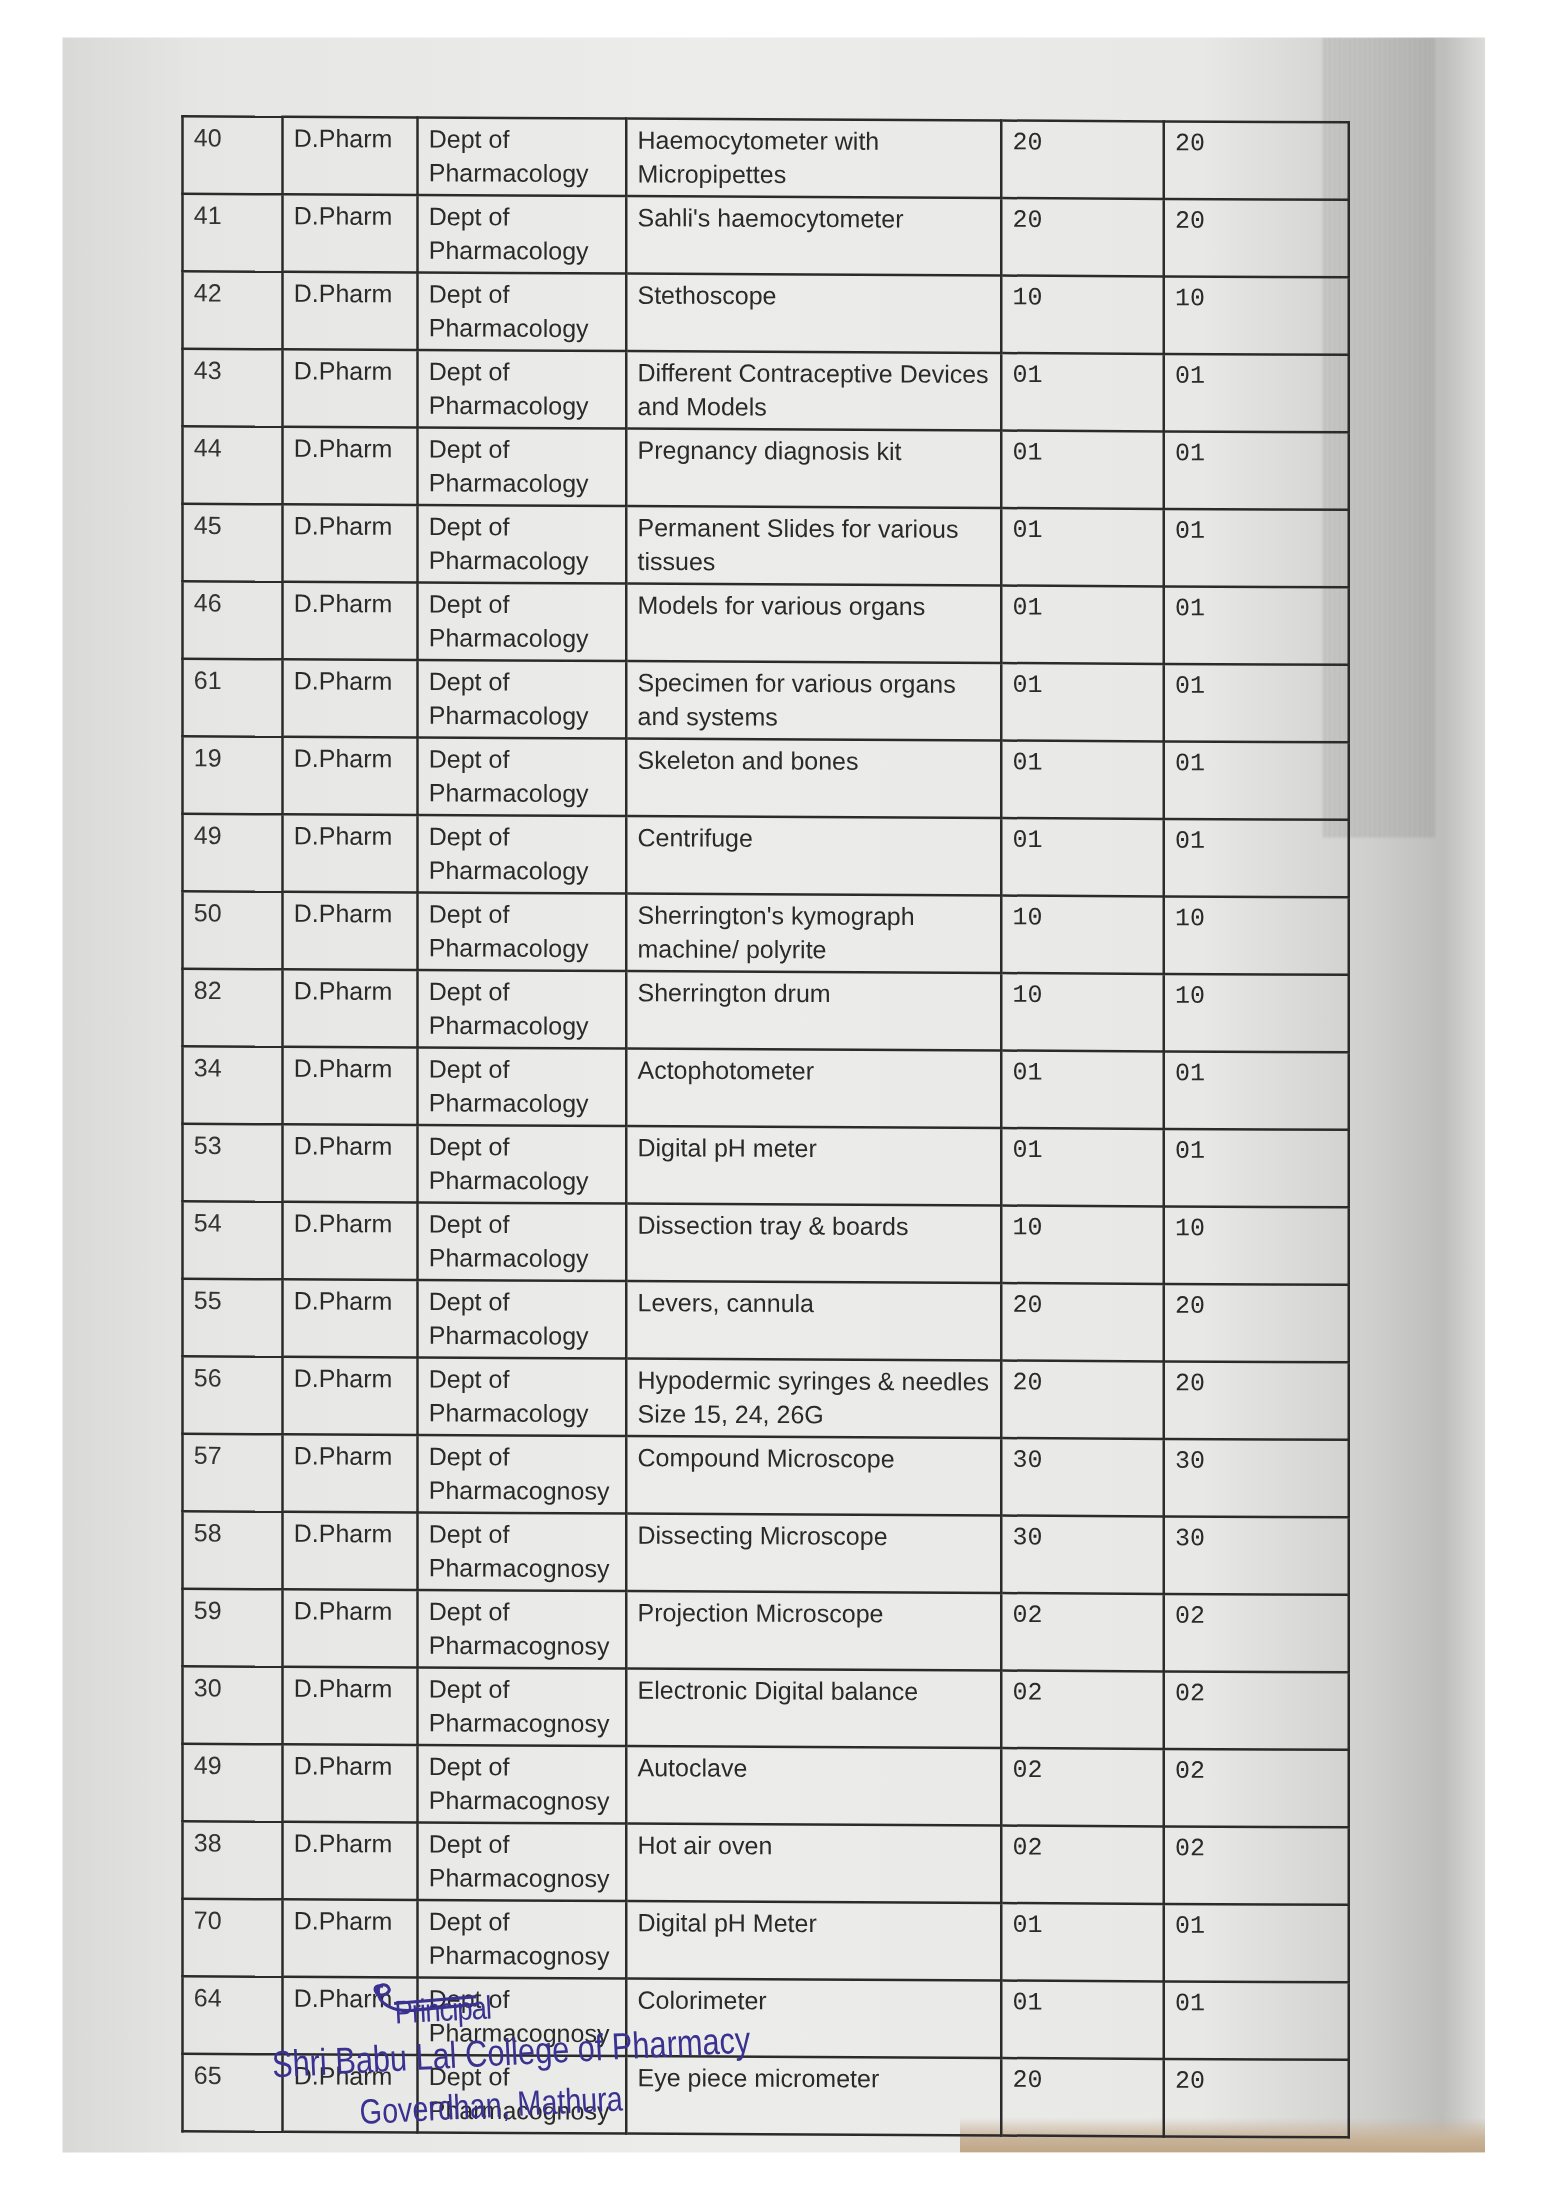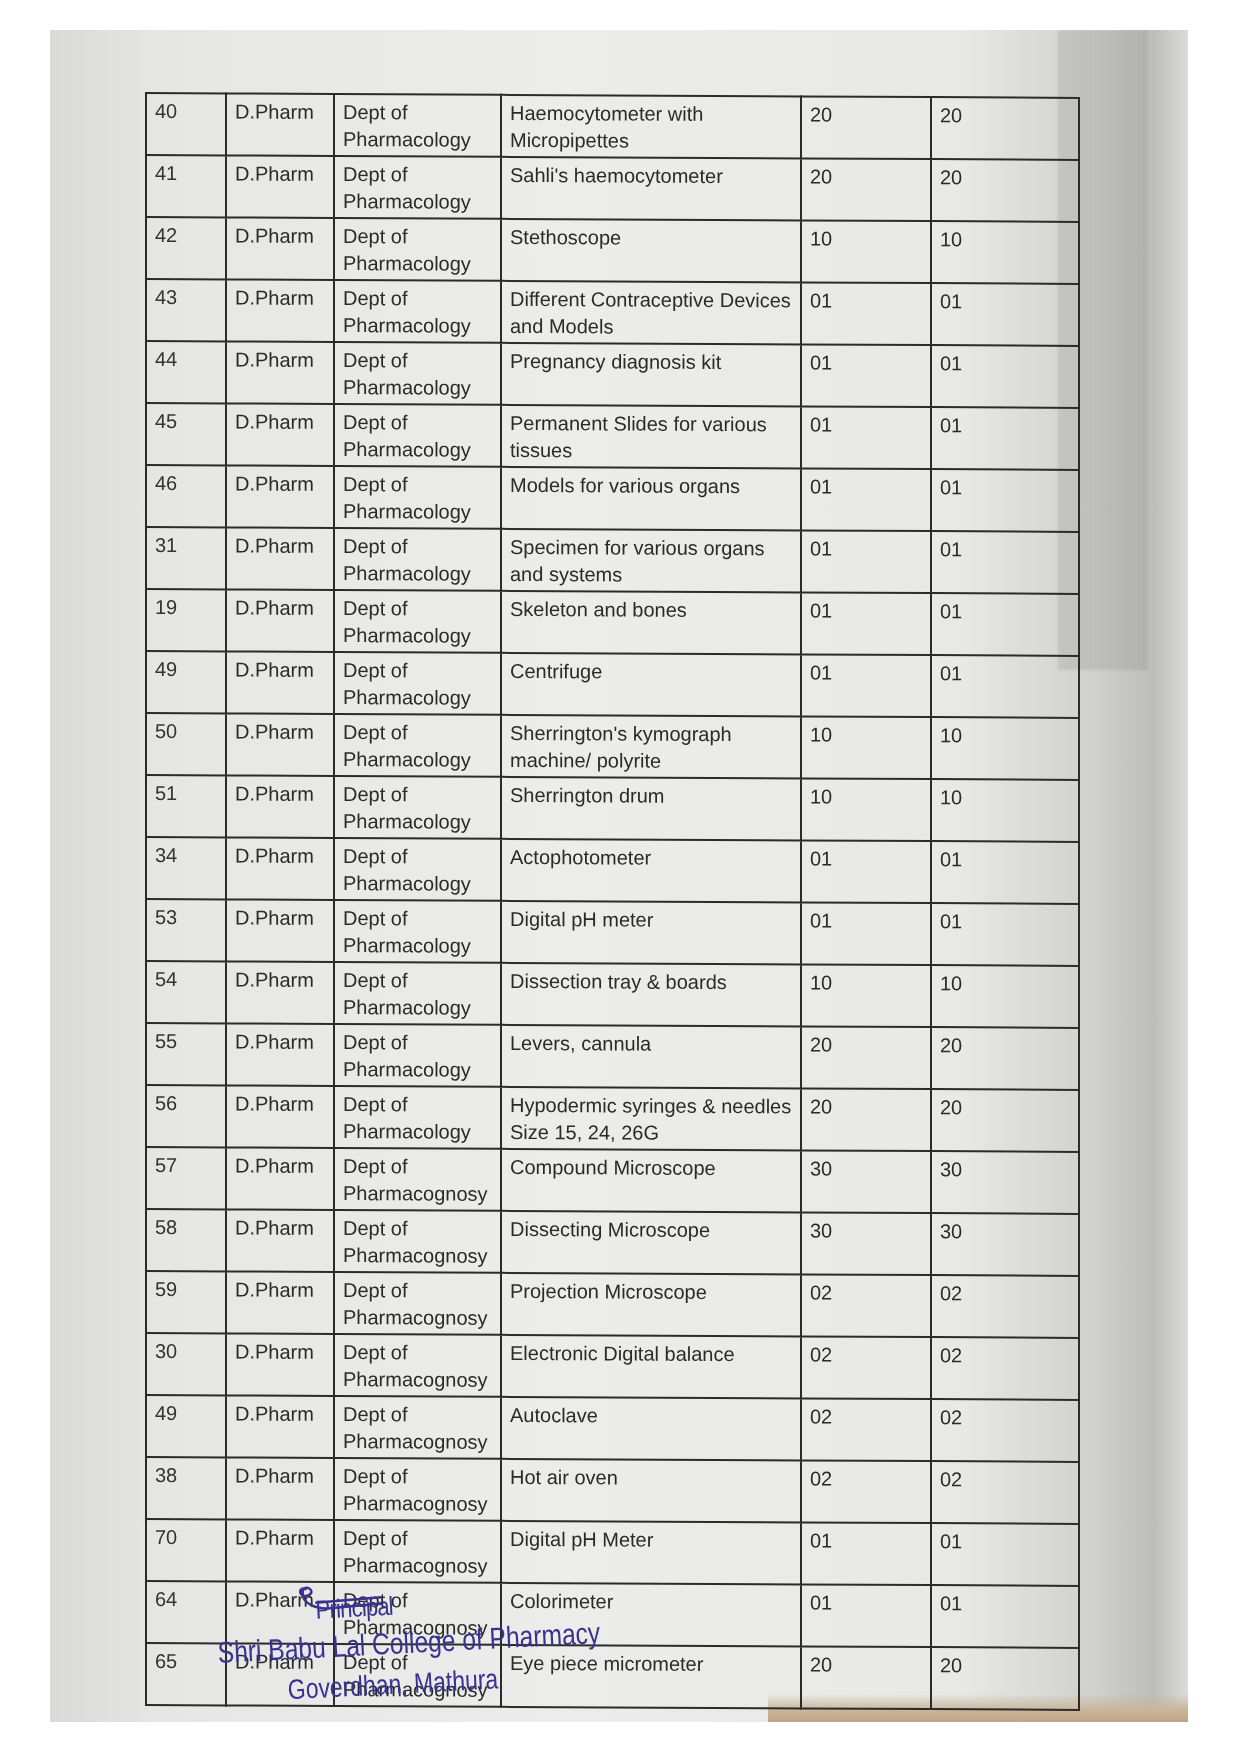--- a/index.html
+++ b/index.html
@@ -63,21 +63,21 @@
     }
     table.inv col.c-sn { width: 80px; }
     table.inv col.c-course { width: 108px; }
     table.inv col.c-dept { width: 167px; }
     table.inv col.c-item { width: 300px; }
     table.inv col.c-req { width: 130px; }
     table.inv col.c-avail { width: 148px; }
     td.sn { font-weight: normal; color: #333; }
     td.course { padding-top: 6px; }
     td.item { padding-top: 12px; }
-    td.num { padding-top: 10px; }
+    td.num { padding-top: 10px; font-family: Liberation Mono, monospace; }
     .stamp {
       position: absolute;
       left: 215px;
       top: 1600px;
       color: #3a3290;
       font-family: "Liberation Sans Narrow", "Liberation Sans", sans-serif;
       transform: rotate(-3deg);
       transform-origin: left top;
     }
     .stamp .principal {
@@ -181,21 +181,21 @@
         </tr>
         <tr>
           <td class="sn">46</td>
           <td class="course">D.Pharm</td>
           <td class="dept">Dept of Pharmacology</td>
           <td class="item">Models for various organs</td>
           <td class="num">01</td>
           <td class="num">01</td>
         </tr>
         <tr>
-          <td class="sn">31</td>
+          <td class="sn">61</td>
           <td class="course">D.Pharm</td>
           <td class="dept">Dept of Pharmacology</td>
           <td class="item">Specimen  for various organs and systems</td>
           <td class="num">01</td>
           <td class="num">01</td>
         </tr>
         <tr>
           <td class="sn">19</td>
           <td class="course">D.Pharm</td>
           <td class="dept">Dept of Pharmacology</td>
@@ -213,21 +213,21 @@
         </tr>
         <tr>
           <td class="sn">50</td>
           <td class="course">D.Pharm</td>
           <td class="dept">Dept of Pharmacology</td>
           <td class="item">Sherrington's kymograph machine/ polyrite</td>
           <td class="num">10</td>
           <td class="num">10</td>
         </tr>
         <tr>
-          <td class="sn">51</td>
+          <td class="sn">82</td>
           <td class="course">D.Pharm</td>
           <td class="dept">Dept of Pharmacology</td>
           <td class="item">Sherrington drum</td>
           <td class="num">10</td>
           <td class="num">10</td>
         </tr>
         <tr>
           <td class="sn">34</td>
           <td class="course">D.Pharm</td>
           <td class="dept">Dept of Pharmacology</td>

